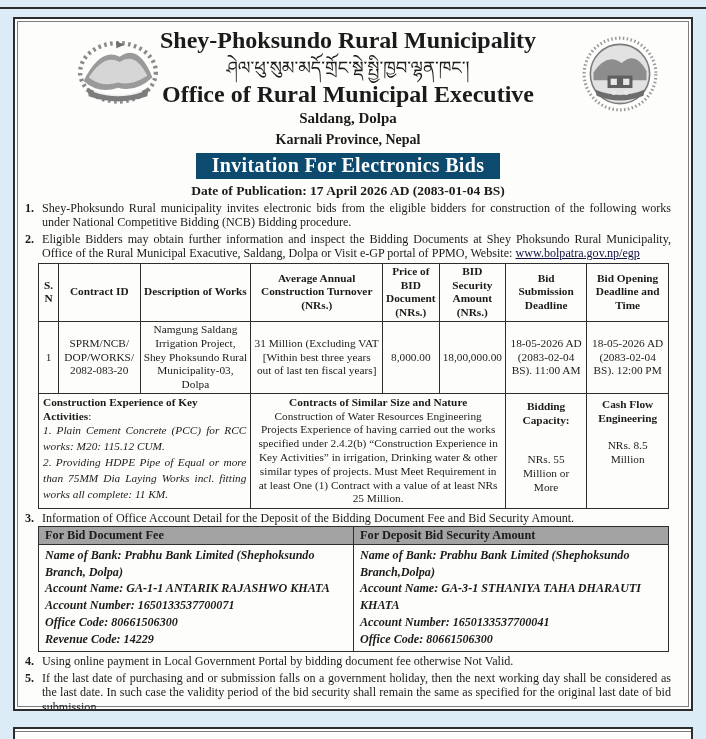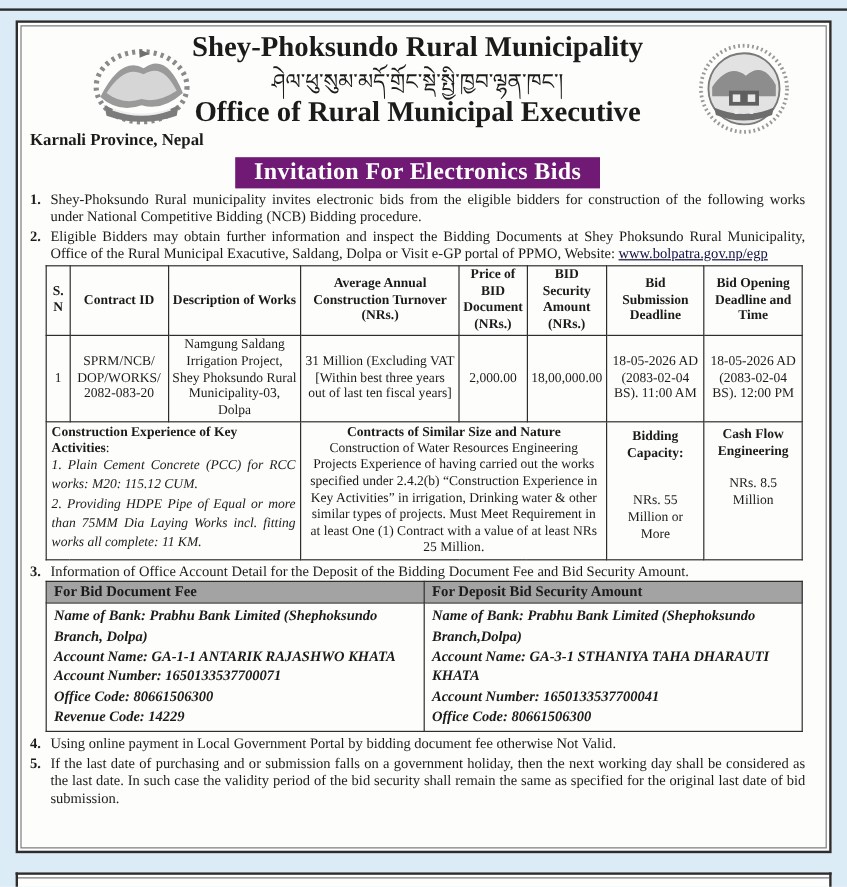--- a/index.html
+++ b/index.html
@@ -19,23 +19,23 @@
     position:absolute; left:13px; right:13px; bottom:-4px; height:14px;
     background:#fdfdfb; border:2px solid #2d2d2d; border-bottom:none;
     box-shadow: inset 0 2px 0 #ffffff, inset 0 3px 0 #7d7d7d;
   }
   .emblem-left { position:absolute; left:60px; top:12px; width:86px; height:86px; }
   .emblem-right { position:absolute; right:32px; top:16px; width:78px; height:78px; }
   .t1 { text-align:center; font-weight:bold; font-size:24px; line-height:1.15; }
   .tib { text-align:center; font-size:18px; line-height:1.45; }
   .t2 { text-align:center; font-weight:bold; font-size:24px; line-height:1.15; }
   .t3 { text-align:center; font-weight:bold; font-size:15px; line-height:1.45; }
-  .t4 { text-align:left; font-weight:bold; font-size:14px; line-height:1.4; }
+  .t4 { text-align:center; font-weight:bold; font-size:14px; line-height:1.4; }
   .banner-wrap { text-align:center; margin-top:3px; line-height:1; }
-  .banner { display:inline-block; background:#701a75; color:#ffffff; font-weight:bold;
+  .banner { display:inline-block; background:#0c4a6e; color:#ffffff; font-weight:bold;
             font-size:20px; padding:2px 16px 4px 16px; letter-spacing:0.3px; }
   .pubdate { text-align:center; font-weight:bold; font-size:13.5px; margin-top:4px; line-height:1.2; }
   .item { display:flex; font-size:12.1px; line-height:1.2; margin-top:2px; }
   .item .num { font-weight:bold; flex:0 0 17px; }
   .item .txt { flex:1; text-align:justify; }
   .link { text-decoration:underline; color:#101040; }
   table { border-collapse:collapse; font-size:11.3px; line-height:1.22; color:#1b1b1b; }
   td, th { border:1px solid #2e2e2e; padding:1px 3px; text-align:center; vertical-align:middle; }
   th { font-weight:bold; }
   .bid-table { width:calc(100% - 15px); margin-left:13px; margin-top:2px; }
@@ -71,25 +71,27 @@
     <rect x="38" y="56" width="8" height="8" fill="#e8e8e8"></rect>
     <rect x="54" y="56" width="8" height="8" fill="#e8e8e8"></rect>
     <path d="M18 70 Q50 84 82 70 L80 78 Q50 90 20 78 Z" fill="#6d6d6d"></path>
     <circle cx="42" cy="74" r="3" fill="#e8e8e8"></circle>
     <circle cx="58" cy="74" r="3" fill="#e8e8e8"></circle>
   </svg>
 
   <div class="t1">Shey-Phoksundo Rural Municipality</div>
   <div class="tib">ཤེལ་ཕུ་སུམ་མདོ་གྲོང་སྡེ་སྤྱི་ཁྱབ་ལྷན་ཁང་།</div>
   <div class="t2">Office of Rural Municipal Executive</div>
+  <div class="t3">Saldang, Dolpa</div>
   <div class="t4">Karnali Province, Nepal</div>
 
   <div class="banner-wrap">
     <span class="banner">Invitation For Electronics Bids</span>
   </div>
+  <div class="pubdate">Date of Publication: 17 April 2026 AD (2083-01-04 BS)</div>
 
   <div class="item">
     <span class="num">1.</span>
     <span class="txt">Shey-Phoksundo Rural municipality invites electronic bids from the eligible bidders for construction of the following works under National Competitive Bidding (NCB) Bidding procedure.</span>
   </div>
   <div class="item">
     <span class="num">2.</span>
     <span class="txt"><span>Eligible Bidders may obtain further information and inspect the Bidding Documents at Shey Phoksundo Rural Municipality, Office of the Rural Municipal Exacutive, Saldang, Dolpa or Visit e-GP portal of PPMO, Website: </span><a class="link">www.bolpatra.gov.np/egp</a></span>
   </div>
 
@@ -103,21 +105,21 @@
       <th style="width:8.8%">Price of BID Document (NRs.)</th>
       <th style="width:9.3%">BID Security Amount (NRs.)</th>
       <th style="width:13.1%">Bid Submission Deadline</th>
       <th style="width:13.1%">Bid Opening Deadline  and Time</th>
     </tr>
     <tr>
       <td>1</td>
       <td>SPRM/NCB/ DOP/WORKS/ 2082-083-20</td>
       <td>Namgung Saldang Irrigation Project, Shey Phoksundo Rural Municipality-03, Dolpa</td>
       <td>31 Million (Excluding VAT [Within best three years out of last ten fiscal years]</td>
-      <td>2,000.00</td>
+      <td>8,000.00</td>
       <td>18,00,000.00</td>
       <td>18-05-2026 AD (2083-02-04 BS). 11:00 AM</td>
       <td>18-05-2026 AD (2083-02-04 BS). 12:00 PM</td>
     </tr>
     <tr>
       <td colspan="3" class="exp-cell">
         <span class="u">Construction Experience of Key Activities</span><span>:</span>
         <div class="acct-line" style="text-align:justify">1. Plain Cement Concrete (PCC) for RCC works: M20: 115.12 CUM.</div>
         <div class="acct-line" style="text-align:justify">2. Providing HDPE Pipe of Equal or more than 75MM Dia Laying Works incl. fitting works all complete: 11 KM.</div>
       </td>

